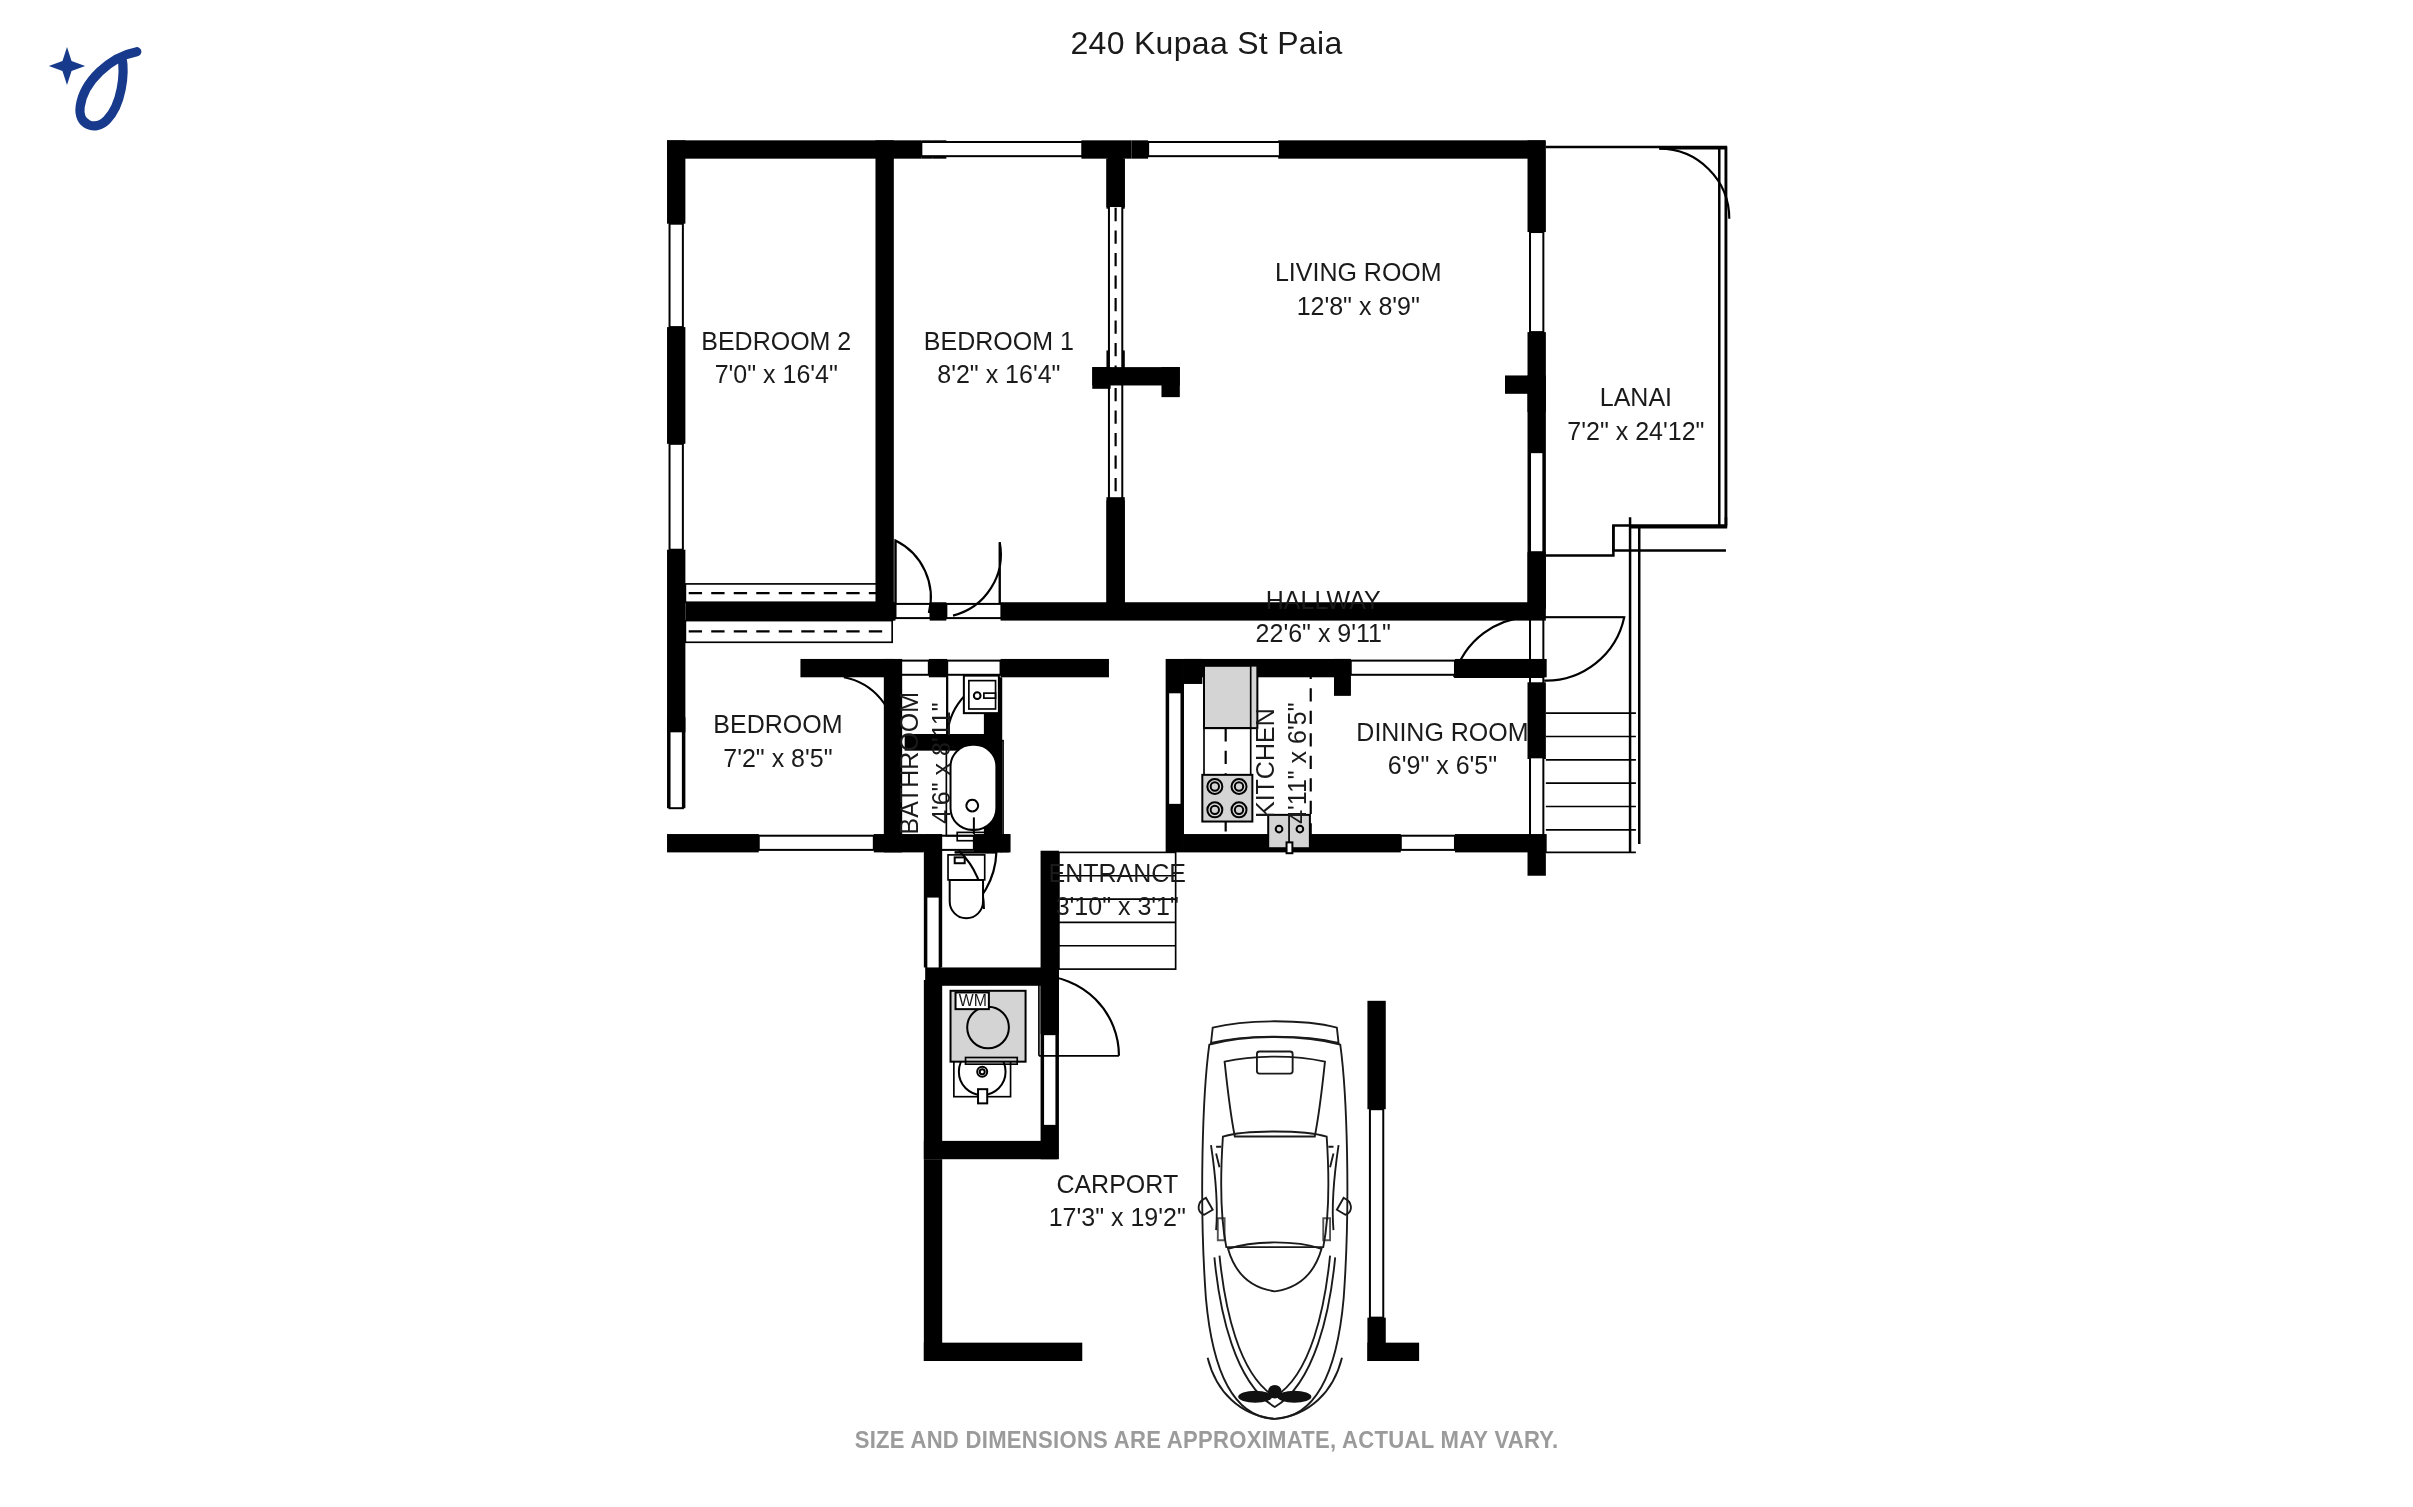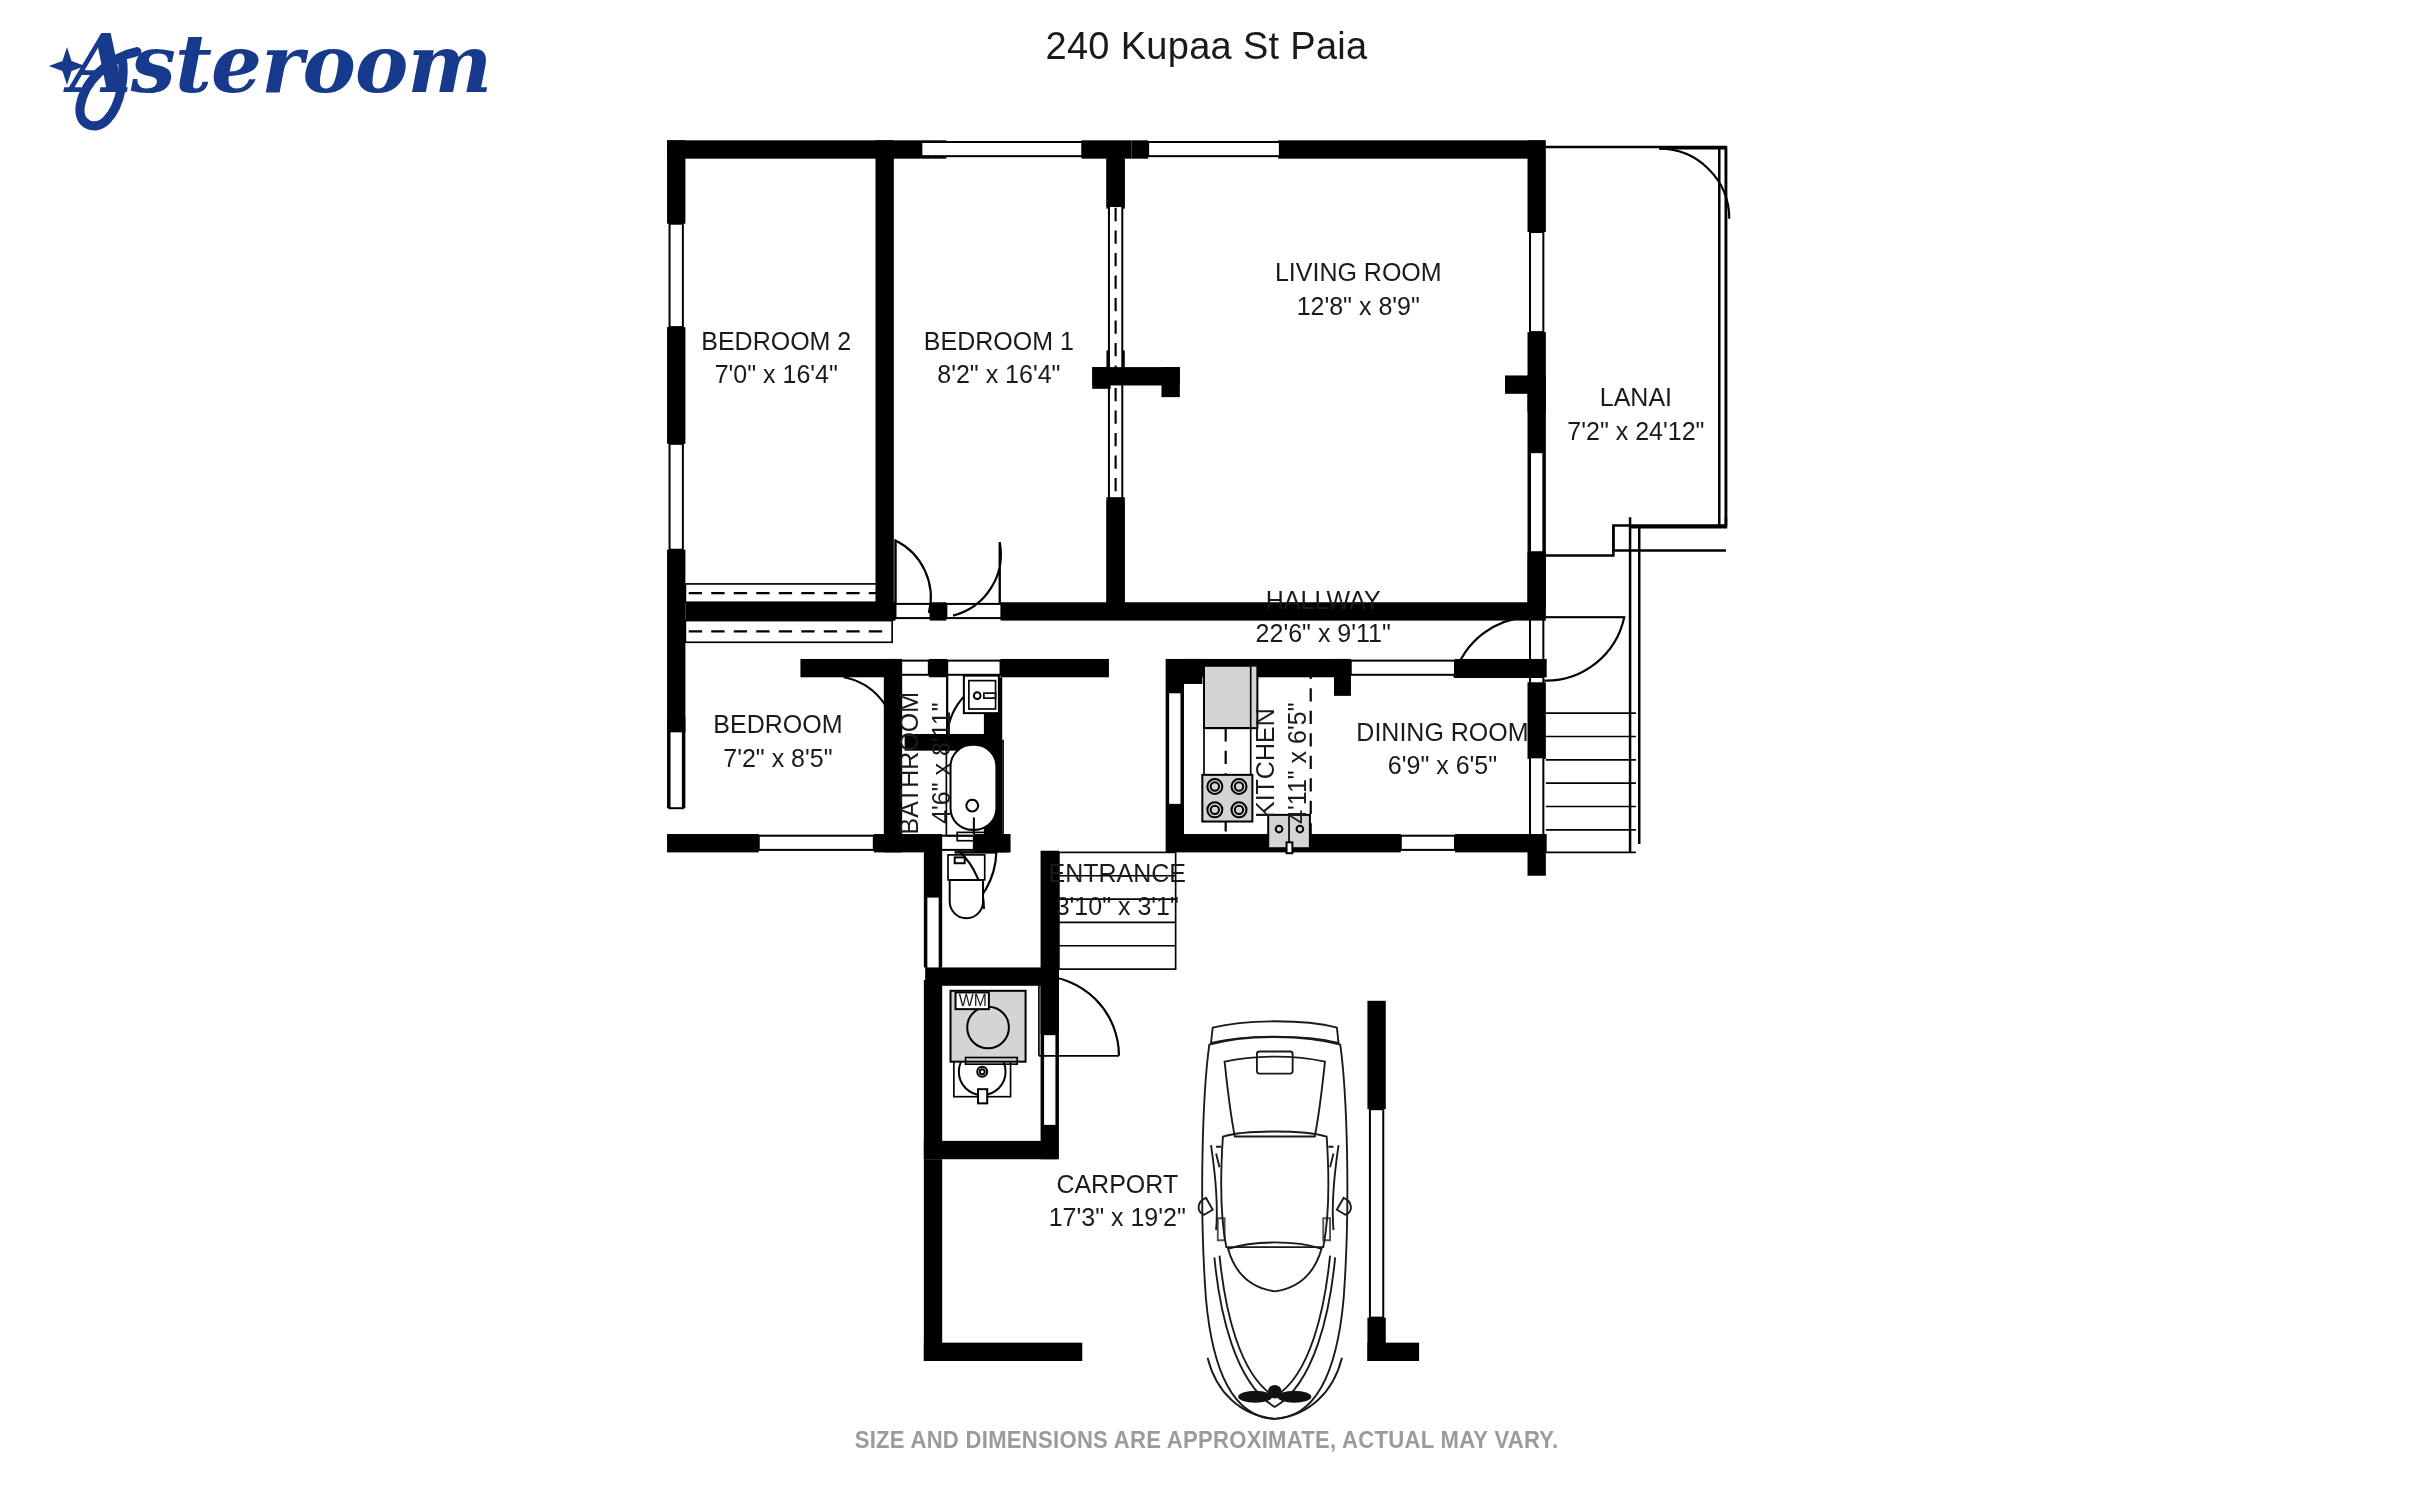--- a/index.html
+++ b/index.html
@@ -48,21 +48,21 @@
   }
 
   
   #plan-title {
     position: absolute;
     left: 0;
     top: 25px;
     width: 2413px;
     text-align: center;
     font-family: "Liberation Sans", sans-serif;
-    font-size: 38px;
+    font-size: 32px;
     color: #1a1a1a;
     letter-spacing: 0.3px;
   }
 
   
   #plan-footer {
     position: absolute;
     left: 0;
     top: 1426px;
     width: 2413px;
@@ -117,21 +117,20 @@
 </head>
 <body>
 
 <div id="logo-area">
   <svg id="logo-star" width="38" height="42" viewBox="0 0 46 50">
     <path d="M23 2 L28.5 19 L45 25 L28.5 31 L23 48 L17.5 31 L1 25 L17.5 19 Z" fill="#183a8c"></path>
   </svg>
   <svg id="logo-swash" width="142" height="100" viewBox="0 0 170 120">
     <path d="M92 14 C 60 20, 28 50, 24 80 C 21 102, 42 110, 56 96 C 74 78, 78 40, 74 20" fill="none" stroke="#183a8c" stroke-width="11" stroke-linecap="round"></path>
   </svg>
-  <div id="logo-text">Asteroom</div>
 </div>
 
 <div id="plan-title">240 Kupaa St Paia</div>
 
 <svg id="floorplan-svg" viewBox="0 0 2894 1808">
 
   <g>
 
     <rect class="wall" x="800" y="168" width="305" height="22"></rect>
     <rect class="wall" x="1105" y="168" width="13" height="22"></rect>

